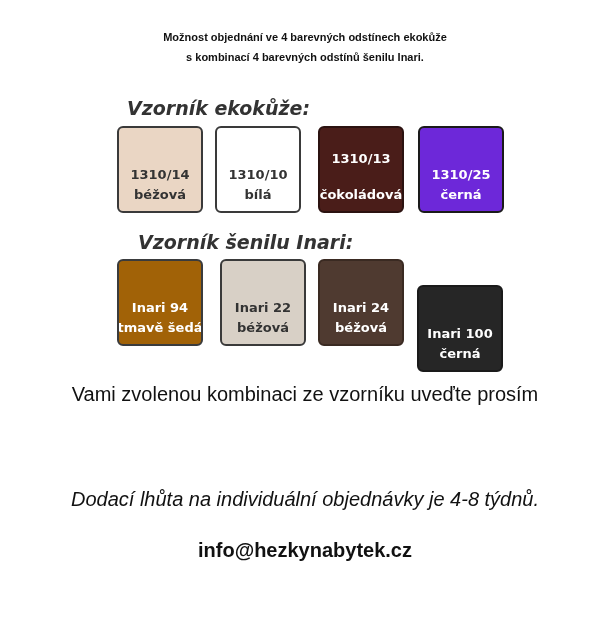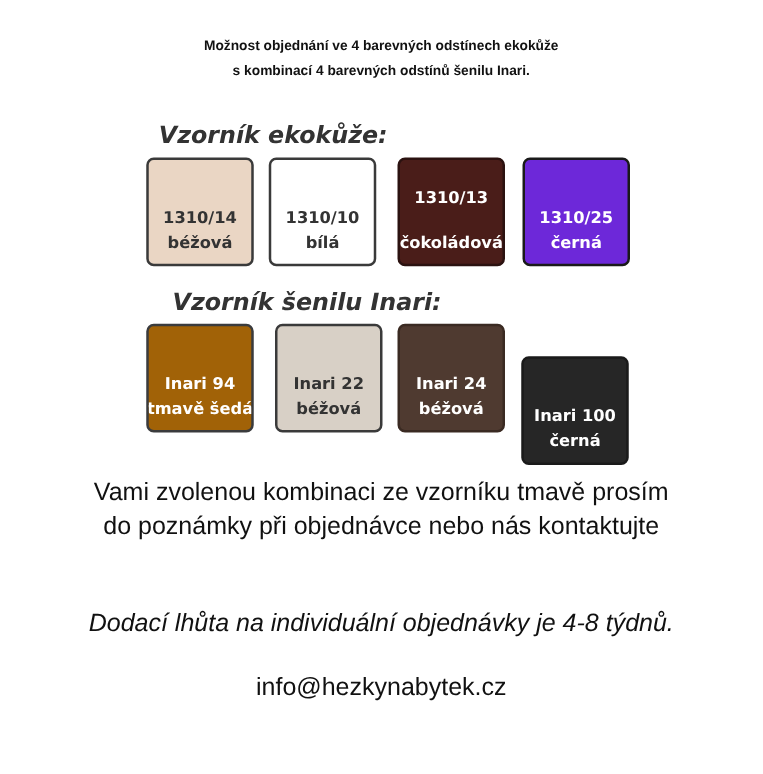--- a/index.html
+++ b/index.html
@@ -4,21 +4,21 @@
 <style>
   html, body { margin:0; padding:0; background:#ffffff; }
   body { width:610px; height:619px; position:relative; overflow:hidden; font-family:"Liberation Sans", sans-serif; color:#111; }
   .heading { position:absolute; left:0; width:610px; text-align:center; font-weight:bold; font-size:11px; line-height:20px; top:27px; color:#111; }
   .section-title { position:absolute; font-family:"DejaVu Sans", sans-serif; font-style:italic; font-weight:bold; font-size:19px; color:#333; }
   .row { position:absolute; left:117px; width:390px; height:87px; }
   .swatch { position:absolute; top:0; width:86px; height:87px; border-radius:6px; box-sizing:border-box; border:2px solid #3a3a3a; display:flex; flex-direction:column; justify-content:flex-end; align-items:center; padding-bottom:6px; font-family:"DejaVu Sans", sans-serif; font-weight:bold; font-size:13px; line-height:20px; text-align:center; white-space:nowrap; overflow:hidden; }
   .swatch span { display:block; }
   .para { position:absolute; left:0; width:610px; text-align:center; font-size:20px; line-height:27px; color:#111; }
   .italic { font-style:italic;text-align:center; }
-  .bold { font-weight:normal; }
+  .bold { font-weight:bold; }
 </style>
 </head>
 <body>
 
 <div class="heading">
   <div>Možnost objednání ve 4 barevných odstínech ekokůže</div>
   <div>s kombinací 4 barevných odstínů šenilu Inari.</div>
 </div>
 
 <div class="section-title" style="left:127px; top:97px;">Vzorník ekokůže:</div>
@@ -57,21 +57,20 @@
     <span>Inari 24</span>
     <span>béžová</span>
   </div>
   <div class="swatch" style="left:300px; background:#262626; color:#fff; border-color:#1a1a1a;margin-top:26px;">
     <span>Inari 100</span>
     <span>černá</span>
   </div>
 </div>
 
 <div class="para" style="top:381px;">
-  <div>Vami zvolenou kombinaci ze vzorníku tmavě prosím</div>
-  <div>do poznámky při objednávce nebo nás kontaktujte</div>
+  <div>Vami zvolenou kombinaci ze vzorníku uveďte prosím</div>
 </div>
 
 <div class="para italic" style="top:486px;">Dodací lhůta na individuální objednávky je 4-8 týdnů.</div>
 
 <div class="para" style="top:537px;">
   <div class="bold">info@hezkynabytek.cz</div>
 </div>
 
 </body></html>

